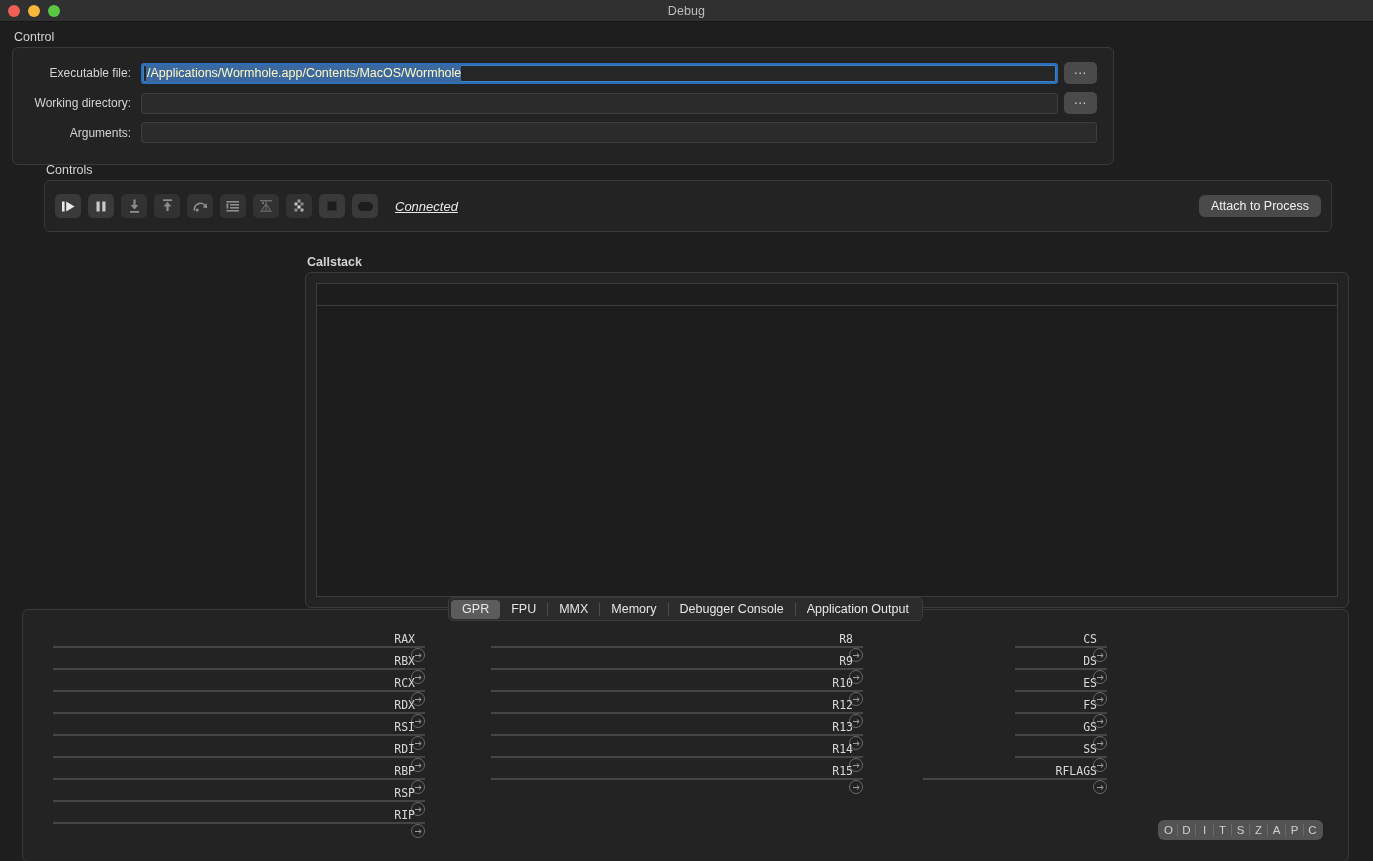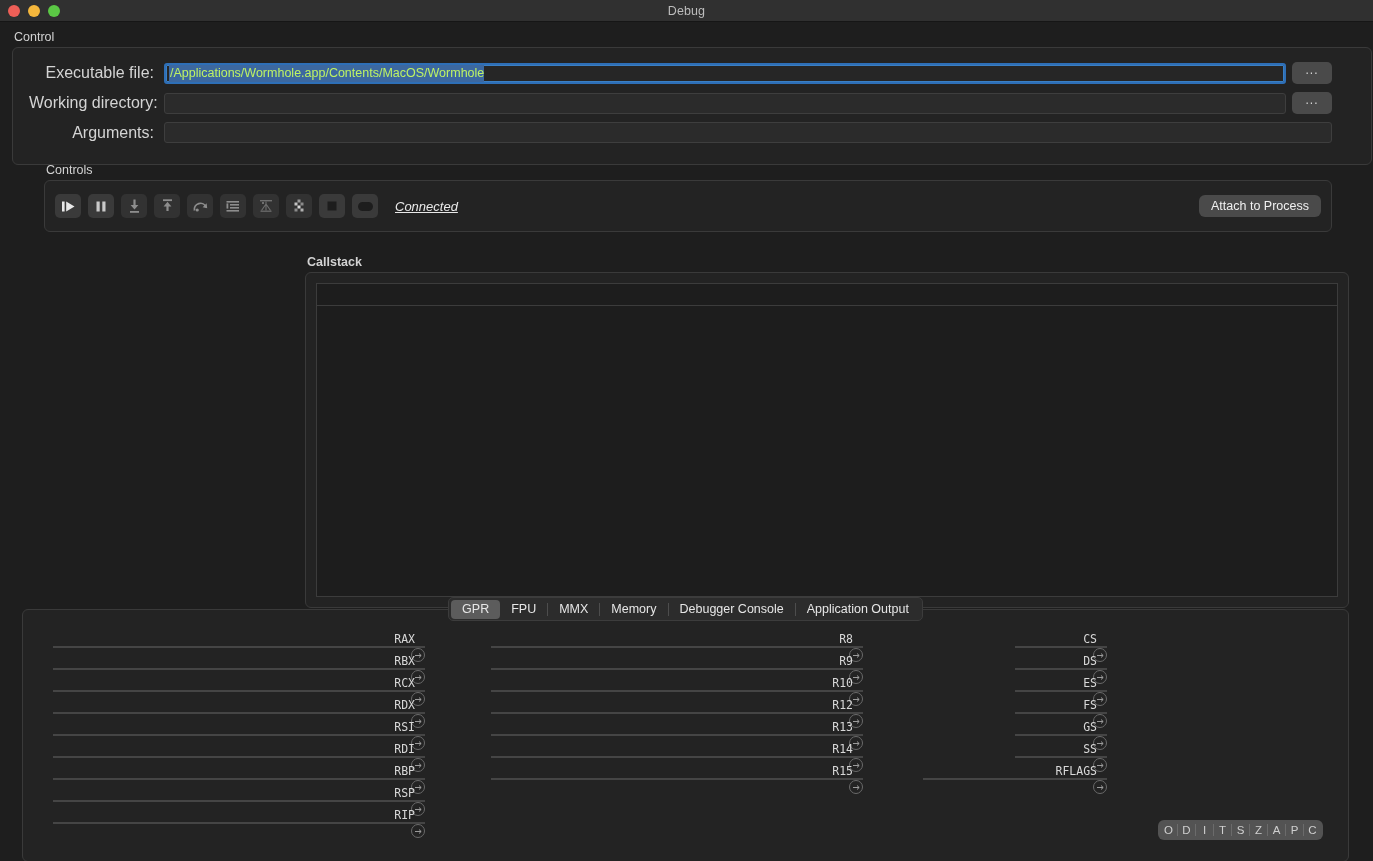--- a/index.html
+++ b/index.html
@@ -44,26 +44,26 @@
     font-size: 12.5px; color: #d2d2d2;
     margin-bottom: 3px; padding-left: 2px;
   }
   .group-frame {
     border: 1px solid #3a3a3a;
     border-radius: 6px;
     background: #232323;
   }
 
   
-  #control { left: 12px; top: 8px; width: 1360px; }
+  #control { left: 12px; top: 8px; width: 1102px; }
   #control .group-frame { height: 118px; padding: 14px 16px 0 16px; }
   .form-row { display: flex; align-items: center; margin-bottom: 8px; }
   .form-label {
     width: 135px; text-align: right; padding-right: 10px;
-    font-size: 16px; color: #d4d4d4; white-space: nowrap;
+    font-size: 12px; color: #d4d4d4; white-space: nowrap;
   }
   .text-field {
     height: 21px;
     background: #2b2b2b;
     border: 1px solid #3e3e3e;
     border-radius: 3px;
     font-size: 12.5px;
     color: #e3e3e3;
     padding: 0 4px;
     display: flex; align-items: center;
@@ -71,21 +71,21 @@
     white-space: nowrap;
   }
   .text-field.focused {
     border: 2px solid #2e6fb7;
     background: #262626;
     box-shadow: 0 0 0 1px #3a7fc4 inset;
     padding: 0 3px;
   }
   .sel-text {
     background: #3c68a0;
-    color: #bef264;
+    color: #fef9c3;
     padding: 1px 0 2px 1px;
   }
   .dots-btn {
     width: 40px; height: 22px; margin-left: 6px;
     background: #4a4a4a;
     border: none; border-radius: 5px;
     color: #d8d8d8; font-size: 12px;
     display: flex; align-items: center; justify-content: center;
     letter-spacing: 1px;
     cursor: default;

